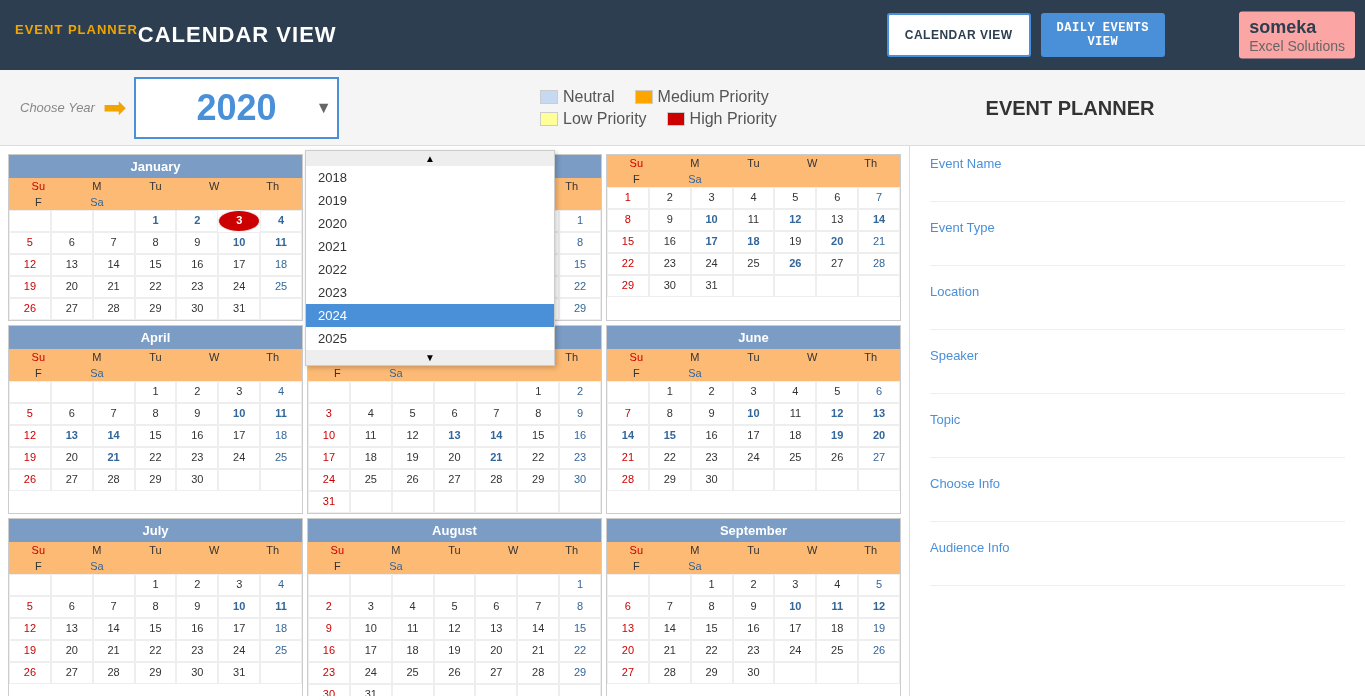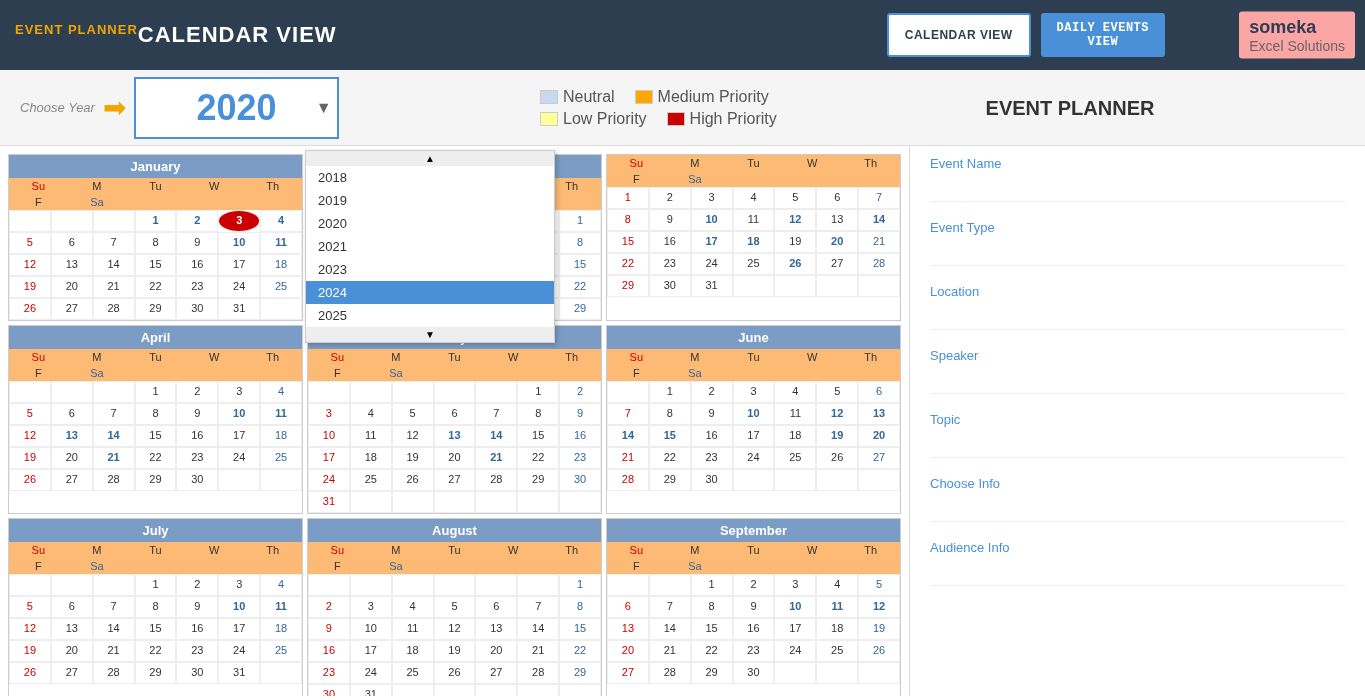--- a/index.html
+++ b/index.html
@@ -93,20 +93,21 @@
     <span class="year-value">2020</span>
     <span class="year-dropdown-arrow">▼</span>
   </div>
 
   <div class="dropdown-box">
     <div class="dropdown-scroll-up">▲</div>
     <div class="dropdown-item">2018</div>
     <div class="dropdown-item">2019</div>
     <div class="dropdown-item">2020</div>
     <div class="dropdown-item">2021</div>
+    <div class="dropdown-item">2022</div>
     <div class="dropdown-item">2023</div>
     <div class="dropdown-item selected">2024</div>
     <div class="dropdown-item">2025</div>
     <div class="dropdown-scroll-down">▼</div>
   </div>
 
   <div class="legend">
     <div class="legend-row">
       <div class="legend-item">
         <div class="legend-box legend-neutral"></div>

